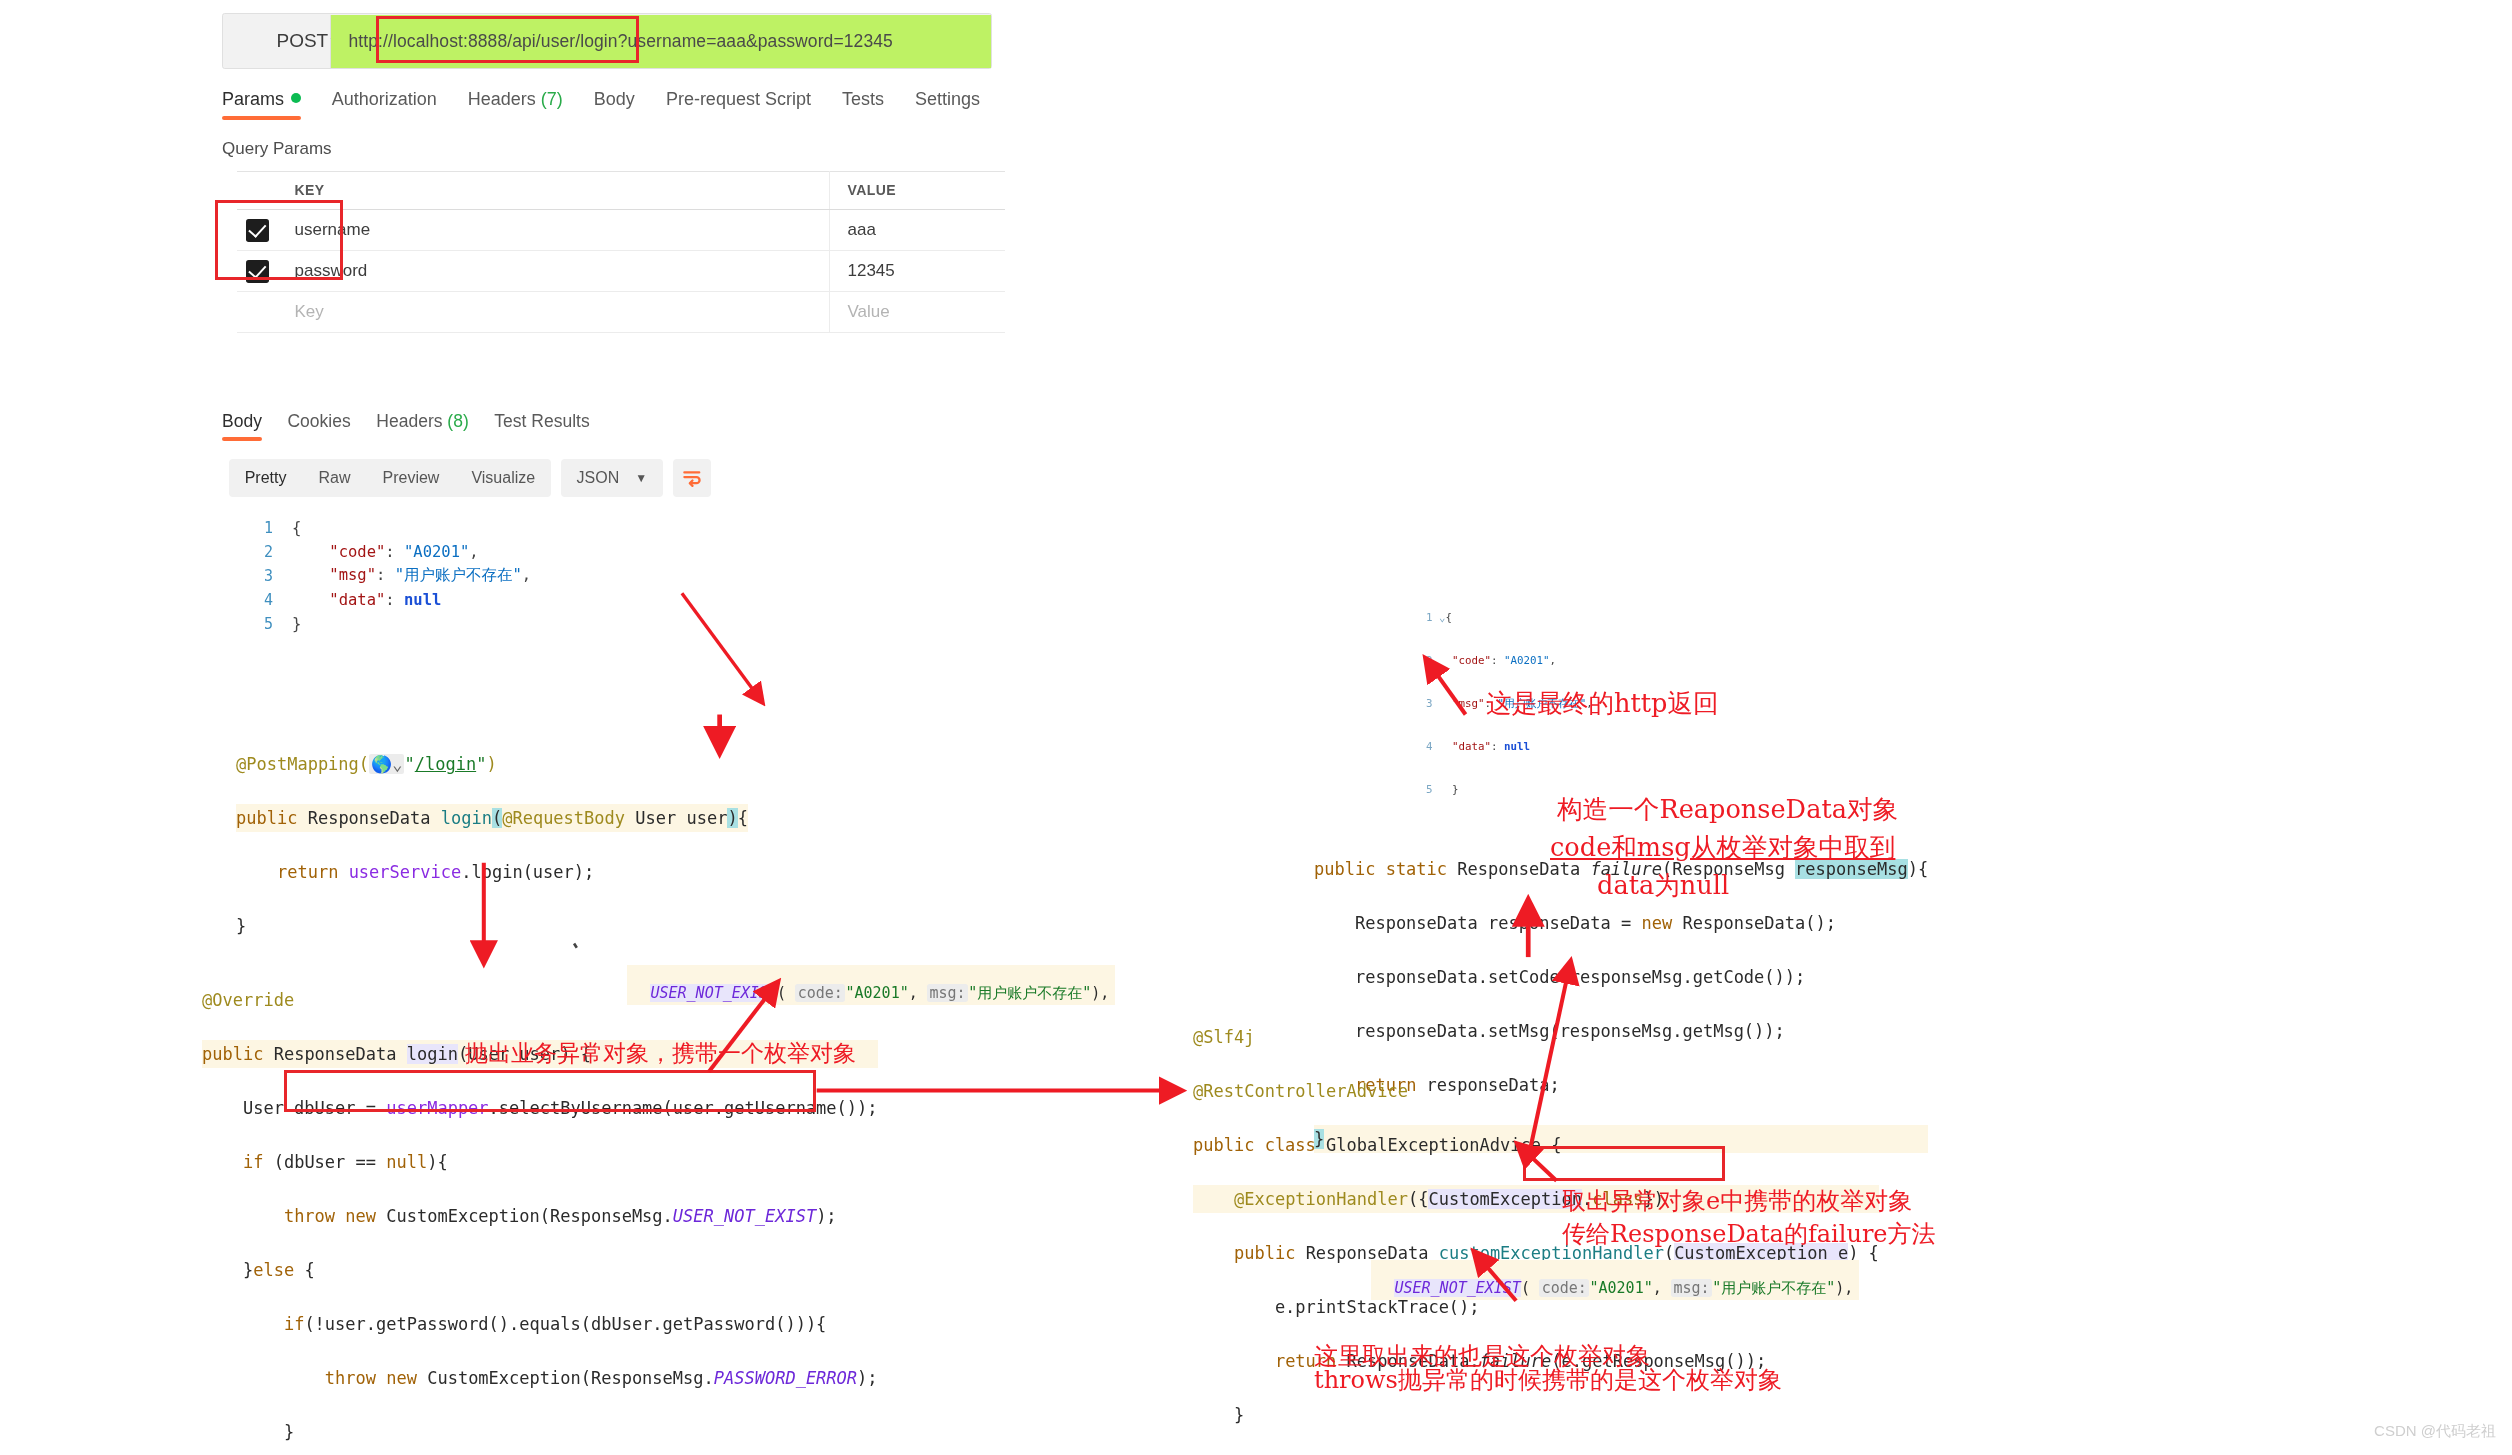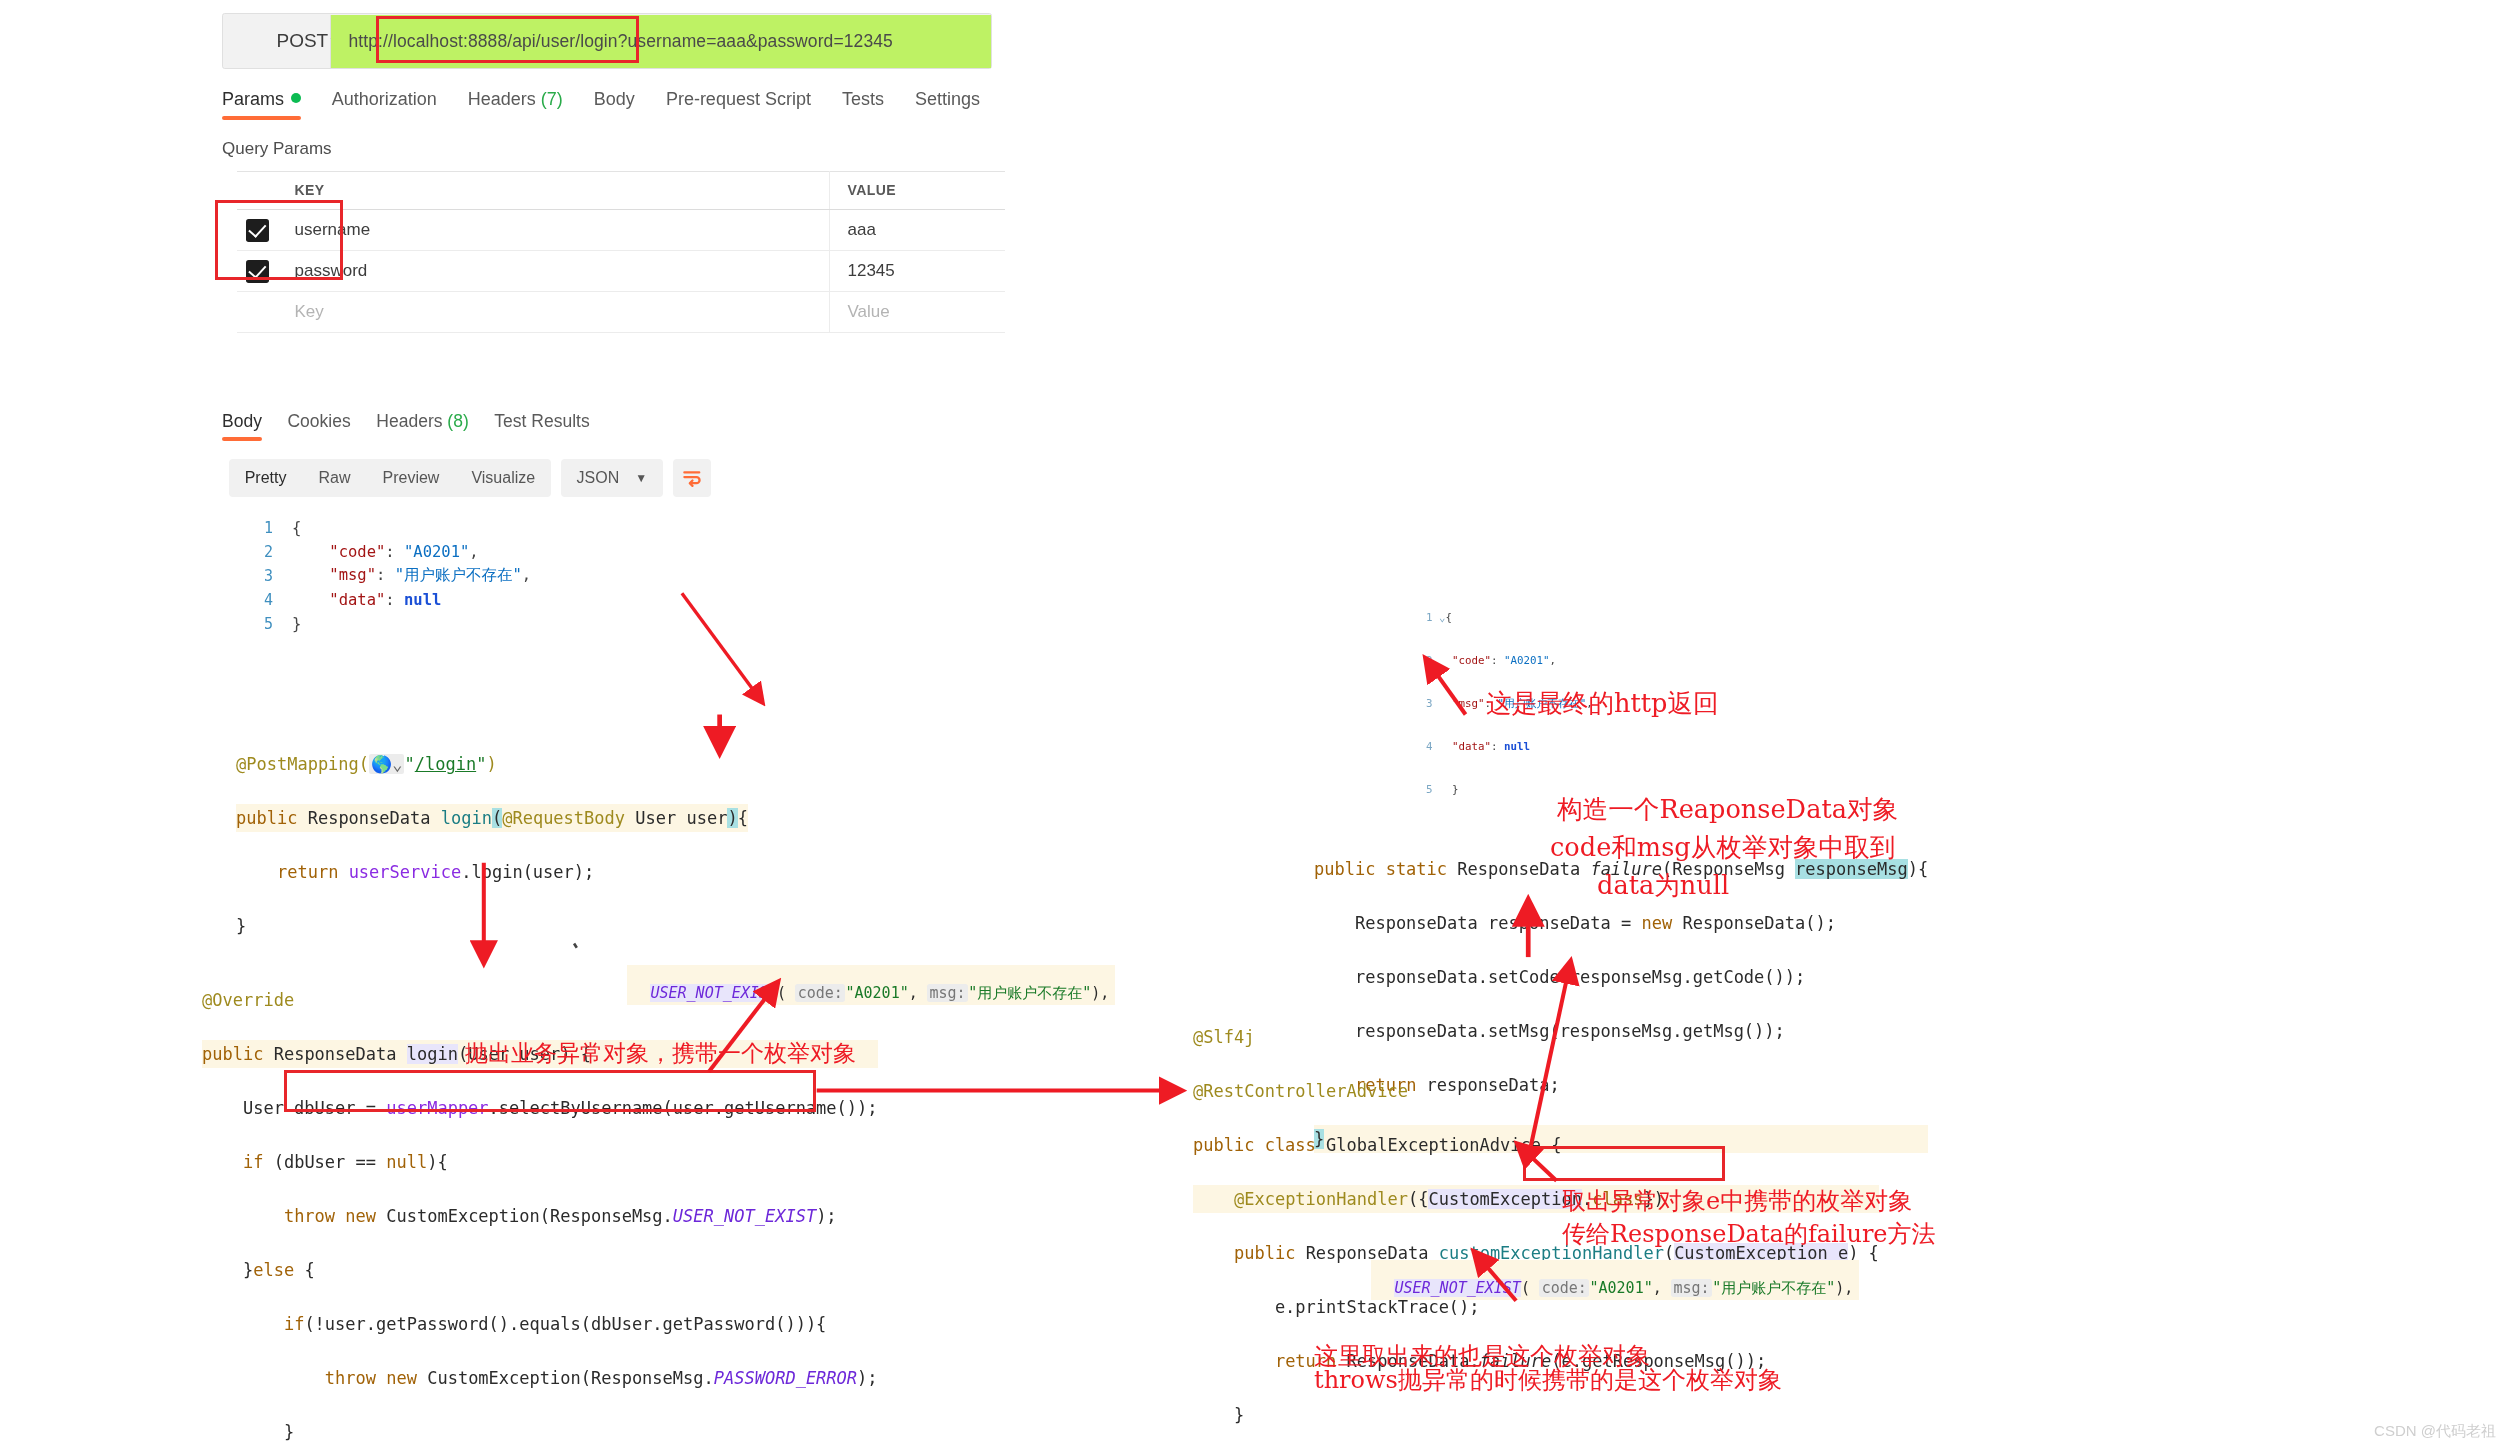--- a/index.html
+++ b/index.html
@@ -318,21 +318,21 @@
 
 <div class="rbox" style="left:1523px;top:1146px;width:202px;height:35px;"></div>
 
 <div class="code abs" id="tip-user2">
   <span class="enum" style="background:#e8e5fb">USER_NOT_EXIST</span><span class="pln">( </span><span class="param-chip">code:</span><span class="str">"A0201"</span><span class="pln">, </span><span class="param-chip">msg:</span><span class="str">"用户账户不存在"</span><span class="pln">),</span>
 </div>
 
 <div class="ann" style="left:465px;top:1038px;">抛出业务异常对象，携带一个枚举对象</div>
 <div class="ann" style="left:1486px;top:686px;font-size:25.6px;">这是最终的http返回</div>
 <div class="ann" style="left:1557px;top:792px;font-size:25.6px;">构造一个ReaponseData对象</div>
-<div class="ann" style="left:1550px;top:830px;font-size:25.6px;">code和msg从枚举对象中取到</div>
+<div class="ann" style="left:1550px;top:830px;font-size:25.6px;text-decoration:underline;">code和msg从枚举对象中取到</div>
 <div class="ann" style="left:1597px;top:868px;font-size:25.6px;">data为null</div>
 <div class="ann" style="left:1562px;top:1185px;font-size:24px;">取出异常对象e中携带的枚举对象</div>
 <div class="ann" style="left:1562px;top:1218px;font-size:24px;">传给ResponseData的failure方法</div>
 <div class="ann" style="left:1314px;top:1364px;font-size:24px;text-align:center;">throws抛异常的时候携带的是这个枚举对象</div>
 <div class="ann" style="left:1314px;top:1340px;font-size:24px;">这里取出来的也是这个枚举对象</div>
 
 <svg class="ov" viewBox="0 0 3728 2160" width="2512" height="1456">
   <defs>
     <marker id="ah" markerWidth="7" markerHeight="7" refX="5" refY="3.5" orient="auto">
       <polygon points="0 0, 7 3.5, 0 7" fill="#ee1b24"></polygon>

